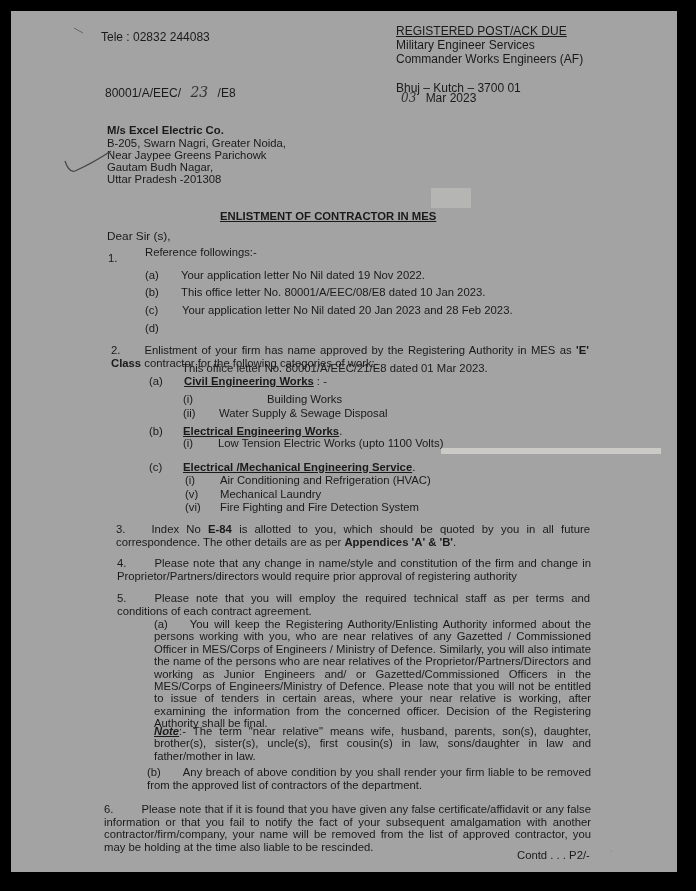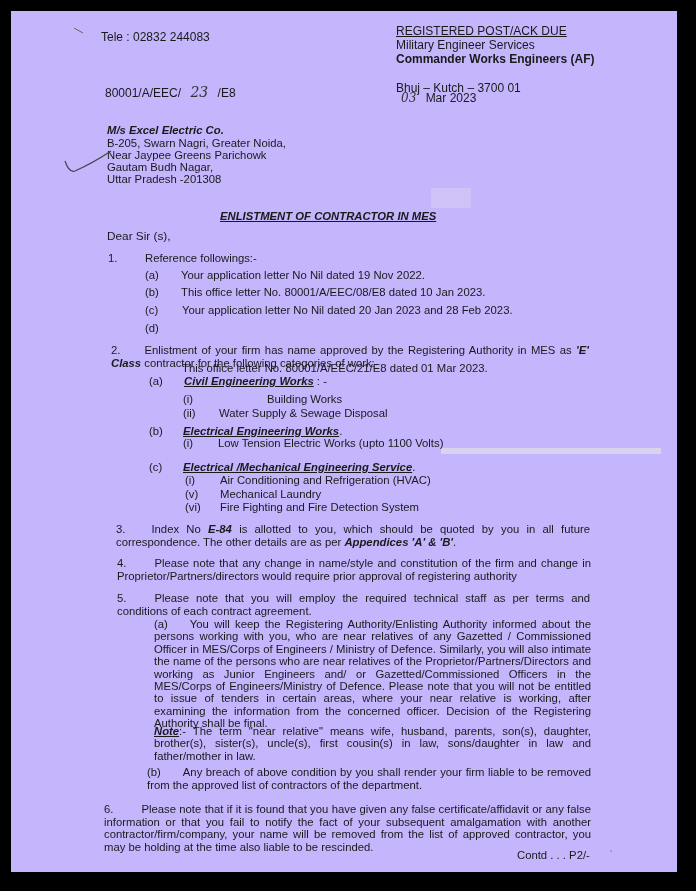--- a/index.html
+++ b/index.html
@@ -1,23 +1,23 @@
 <!DOCTYPE html>
 <html><head>
 <meta charset="utf-8">
 <style>
   html, body { margin:0; padding:0; }
   body { width:696px; height:891px; background:#000; position:relative; overflow:hidden;
          font-family:"Liberation Sans", sans-serif; color:#1a1a1a; }
-  .page { position:absolute; left:11px; top:11px; width:666px; height:861px; background:#c4b5fd; overflow:hidden; }
+  .page { position:absolute; left:11px; top:11px; width:666px; height:861px; background:#a3a3a3; overflow:hidden; }
   .abs { position:absolute; white-space:nowrap; }
   .t { font-size:11.3px; line-height:13px; }
   .hdr { font-size:12px; line-height:14px; }
   .u { text-decoration:underline; }
-  .b { font-weight:bold;font-style:italic; }
+  .b { font-weight:bold; }
   .i { font-style:italic; }
   .just { position:absolute; text-align:justify; font-size:11.3px; line-height:12.6px; white-space:normal; }
   .hand { font-family:"DejaVu Serif", serif; font-size:14px; color:#333; font-style:italic; }
   .ghost { position:absolute; background:#ecebe6; opacity:0.55; height:6px; }
 </style>
 </head>
 <body>
 
 <div class="page">
 
@@ -30,41 +30,41 @@
 
   <div class="abs hdr" style="left:90px;top:19px;">Tele : 02832 244083</div>
   <div class="abs hdr" style="left:94px;top:74px;text-align:right;">
     <span>80001/A/EEC/</span>
     <span class="hand" style="margin:0 6px;">23</span>
     <span>/E8</span>
   </div>
 
   <div class="abs hdr u" style="left:385px;top:13px;">REGISTERED POST/ACK DUE</div>
   <div class="abs hdr" style="left:385px;top:27px;">Military Engineer Services</div>
-  <div class="abs hdr" style="left:385px;top:41px;font-weight:bold;">Commander Works Engineers (AF)</div>
+  <div class="abs hdr" style="left:385px;top:41px;">Commander Works Engineers (AF)</div>
   <div class="abs hdr" style="left:385px;top:70px;">Bhuj – Kutch – 3700 01</div>
   <div class="abs hdr" style="left:390px;top:80px;">
     <span class="hand" style="font-size:12px;margin-right:6px;">03</span>
     <span>Mar 2023</span>
   </div>
 
   <div class="abs t b" style="left:96px;top:113px;">M/s Excel Electric Co.</div>
   <div class="abs t" style="left:96px;top:126px;">B-205, Swarn Nagri, Greater Noida,</div>
   <div class="abs t" style="left:96px;top:138px;">Near Jaypee Greens Parichowk</div>
   <div class="abs t" style="left:96px;top:150px;">Gautam Budh Nagar,</div>
   <div class="abs t" style="left:96px;top:162px;">Uttar Pradesh -201308</div>
   <svg class="abs" style="left:52px;top:138px;" width="50" height="28">
     <path d="M2 12 Q6 24 12 22 Q30 14 48 2" fill="none" stroke="#444" stroke-width="1.2"></path>
   </svg>
 
   <div class="abs t b u" style="left:209px;top:199px;">ENLISTMENT OF CONTRACTOR IN MES</div>
   <div class="abs t" style="left:96px;top:219px;font-size:11.8px;">Dear Sir (s),</div>
 
   <div class="abs t" style="left:97px;top:241px;">1.</div>
-  <div class="abs t" style="left:134px;top:241px;">Reference followings:-</div>
+  <div class="abs t" style="left:134px;top:235px;">Reference followings:-</div>
   <div class="abs t" style="left:134px;top:258px;">(a)</div>
   <div class="abs t" style="left:170px;top:258px;">Your application letter No Nil dated 19 Nov 2022.</div>
   <div class="abs t" style="left:134px;top:275px;">(b)</div>
   <div class="abs t" style="left:170px;top:275px;">This office letter No. 80001/A/EEC/08/E8 dated 10 Jan 2023.</div>
   <div class="abs t" style="left:134px;top:293px;">(c)</div>
   <div class="abs t" style="left:171px;top:293px;">Your application letter No Nil dated 20 Jan 2023 and 28 Feb 2023.</div>
   <div class="abs t" style="left:134px;top:311px;">(d)</div>
   <div class="abs t" style="left:171px;top:311px;margin-top:40px;">This office letter No. 80001/A/EEC/21/E8 dated 01 Mar 2023.</div>
 
   <div class="just" style="left:100px;top:333px;width:478px;text-align-last:left;">

